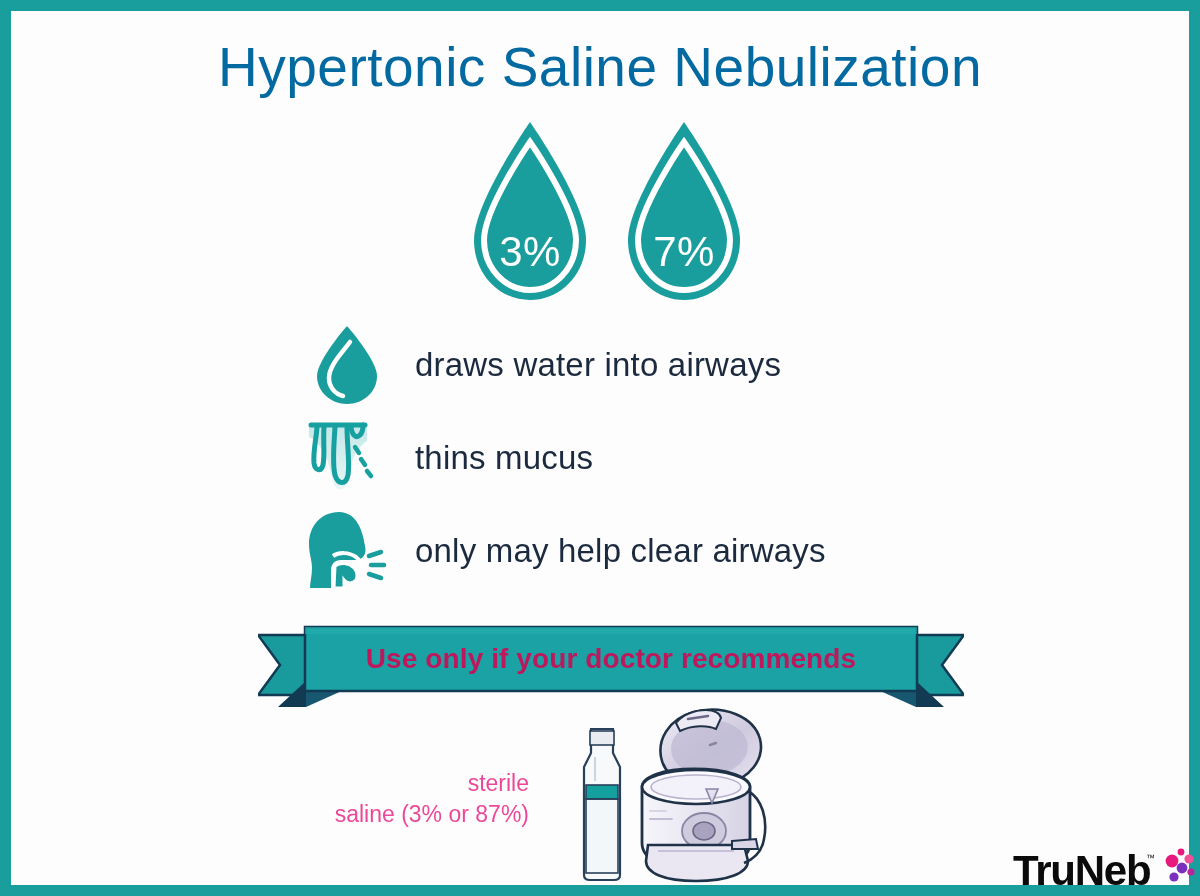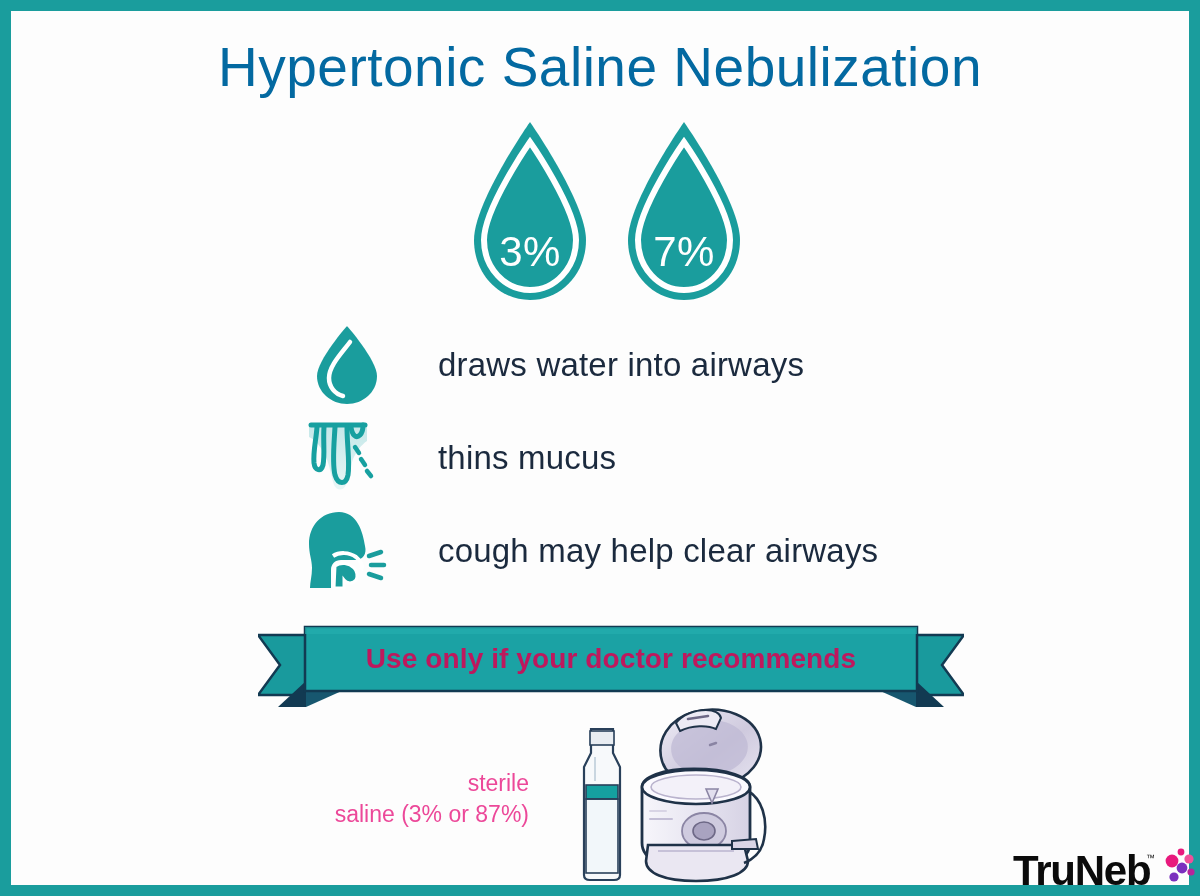--- a/index.html
+++ b/index.html
@@ -72,21 +72,20 @@
     letter-spacing: 0.5px;
   }
 
   
   .bullet {
     position: absolute;
     left: 290px;
     height: 86px;
     display: flex;
     align-items: center;
-    gap: 23px;
   }
   .bullet-icon {
     width: 92px;
     height: 86px;
     flex: 0 0 92px;
     position: relative;
   }
   .bullet-icon svg {
     position: absolute;
     left: 0; top: 0;
@@ -257,21 +256,21 @@
                  L30 62 C30 56 34 52 40 52 L54 52 C62 52 66 46 64 38
                  C62 24 56 4 38 4 Z" fill="#1a9d9d"></path>
         <path d="M32 48 C38 44 48 44 55 49 C60 53 62 58 60 62" fill="none" stroke="#ffffff" stroke-width="4"></path>
         <path d="M34 58 C40 54 48 55 53 60 C56 63 57 68 55 72
                  C52 76 46 76 43 72 L43 80 L33 80 Z" fill="#1a9d9d" stroke="#ffffff" stroke-width="3"></path>
         <path d="M68 48 L80 44" stroke="#1a9d9d" stroke-width="4.5" stroke-linecap="round"></path>
         <path d="M70 57 L83 57" stroke="#1a9d9d" stroke-width="4.5" stroke-linecap="round"></path>
         <path d="M68 66 L80 70" stroke="#1a9d9d" stroke-width="4.5" stroke-linecap="round"></path>
       </svg>
     </div>
-    <div class="bullet-text">cough may help clear airways</div>
+    <div class="bullet-text">only may help clear airways</div>
   </div>
 
   <div id="banner">
     <svg viewBox="0 0 706 92">
 
       <path d="M0 16 L48 16 L48 76 L0 76 L22 46 Z" fill="#199a9d" stroke="#123a52" stroke-width="2.5"></path>
       <path d="M706 16 L658 16 L658 76 L706 76 L684 46 Z" fill="#199a9d" stroke="#123a52" stroke-width="2.5"></path>
 
       <path d="M48 62 L48 88 L20 88 L48 62 Z" fill="#123a52"></path>
       <path d="M658 62 L658 88 L686 88 L658 62 Z" fill="#123a52"></path>

